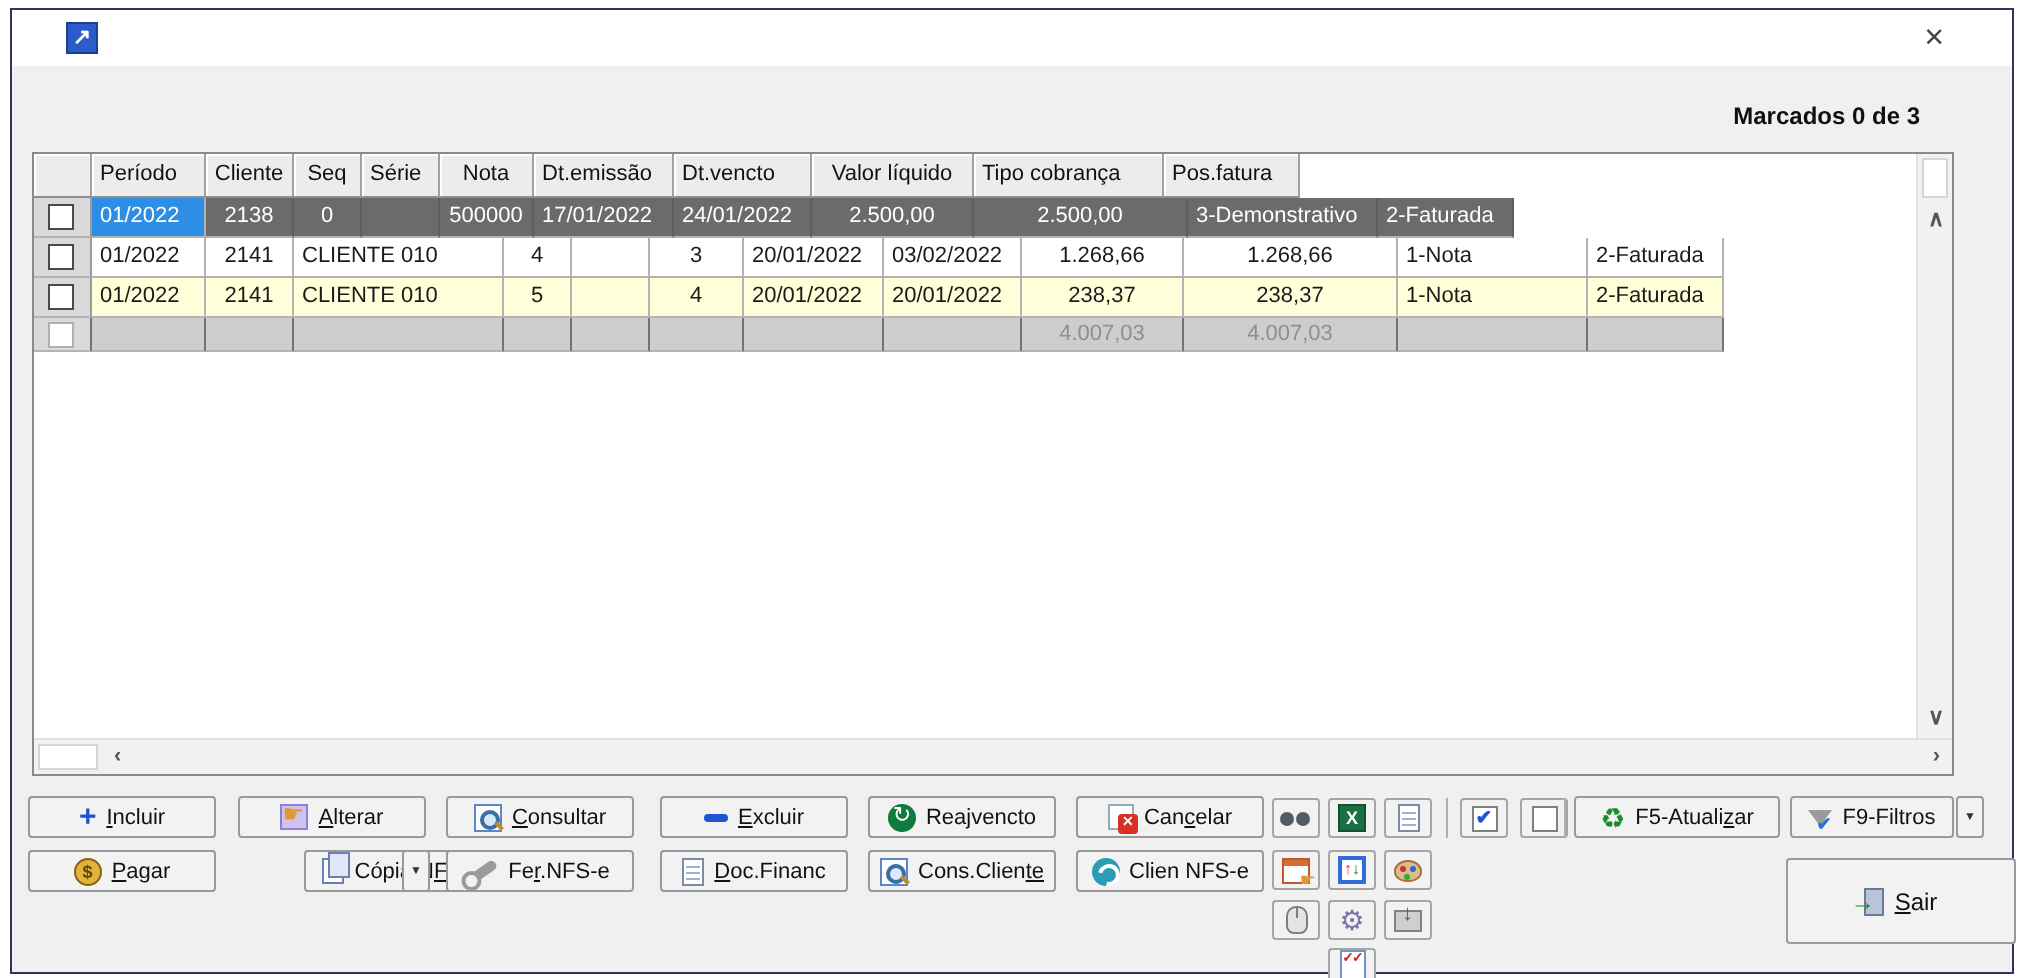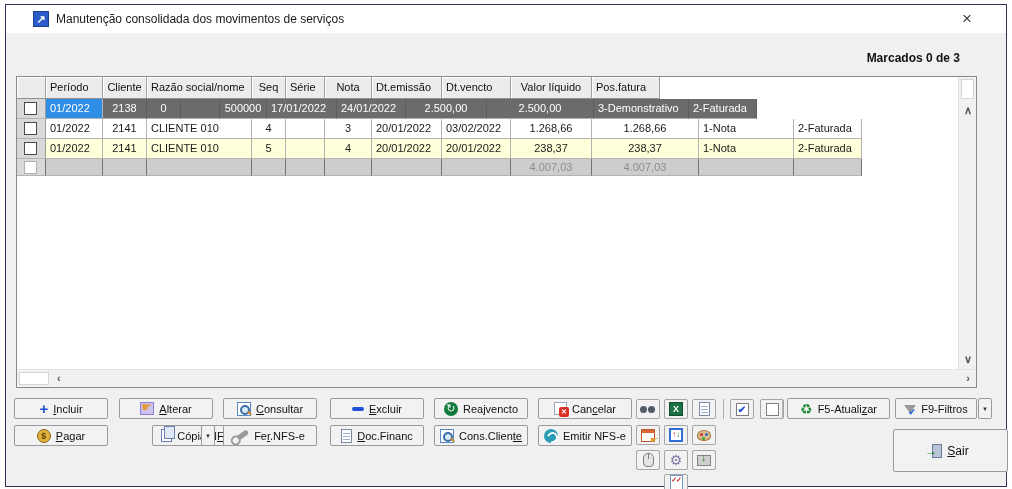--- a/index.html
+++ b/index.html
@@ -114,40 +114,39 @@
   .ic-exit { width:10px; height:14px; background:#b9c4d8; border:1px solid #6a7a9a; }
   .ic-exit span { position:absolute; left:-8px; top:0px; color:#1d8a2d; font-size:12px; font-weight:bold; line-height:13px; }
 </style>
 </head>
 <body>
 
 <div id="win">
 
   <div class="titlebar">
     <span class="app-icon">↗</span>
-    <span class="title-text">Manutenção consolidada dos movimentos de serviços</span>
     <span class="close-x">×</span>
   </div>
 
   <div class="marcados">Marcados 0 de 3</div>
 
   <div class="grid">
     <div class="grid-body">
 
       <div class="grow hrow">
         <div class="cell c0"></div>
         <div class="cell c1 al">Período</div>
         <div class="cell c2 ar">Cliente</div>
-        <div class="cell c3 al">Razão social/nome</div>
         <div class="cell c4 ar">Seq</div>
         <div class="cell c5 al">Série</div>
         <div class="cell c6 ar">Nota</div>
         <div class="cell c7 al">Dt.emissão</div>
         <div class="cell c8 al">Dt.vencto</div>
         <div class="cell c9 ar">Valor líquido</div>
+        <div class="cell c11 al">Tipo cobrança</div>
         <div class="cell c12 al">Pos.fatura</div>
       </div>
 
       <div class="grow drow">
         <div class="cell c0 fixedcol">
             <span class="cbx"></span>
           </div>
         <div class="cell c1 al bluecell">01/2022</div>
         <div class="cell c2 ar selcell">2138</div>
         <div class="cell c4 ar selcell">0</div>
@@ -276,21 +275,21 @@
   <div class="btn" style="left:324px; top:420px; width:94px;">
     <span class="ic ic-page"></span>
     <span><span></span><u>D</u><span>oc.Financ</span></span>
   </div>
   <div class="btn" style="left:428px; top:420px; width:94px;">
     <span class="ic ic-mag"></span>
     <span><span>Cons.Clien</span><u>te</u><span></span></span>
   </div>
   <div class="btn" style="left:532px; top:420px; width:94px;">
     <span class="ic ic-emitir"></span>
-    <span><span>Emitir NFS-e</span><u></u><span></span></span>
+    <span><span>Clien NFS-e</span><u></u><span></span></span>
   </div>
 
   <div class="sbtn" style="left:630px; top:394px;">
       <span class="ic ic-binoc"></span>
     </div>
   <div class="sbtn" style="left:658px; top:394px;">
       <span class="ic ic-excel">X</span>
     </div>
   <div class="sbtn" style="left:686px; top:394px;">
       <span class="ic ic-page"></span>

